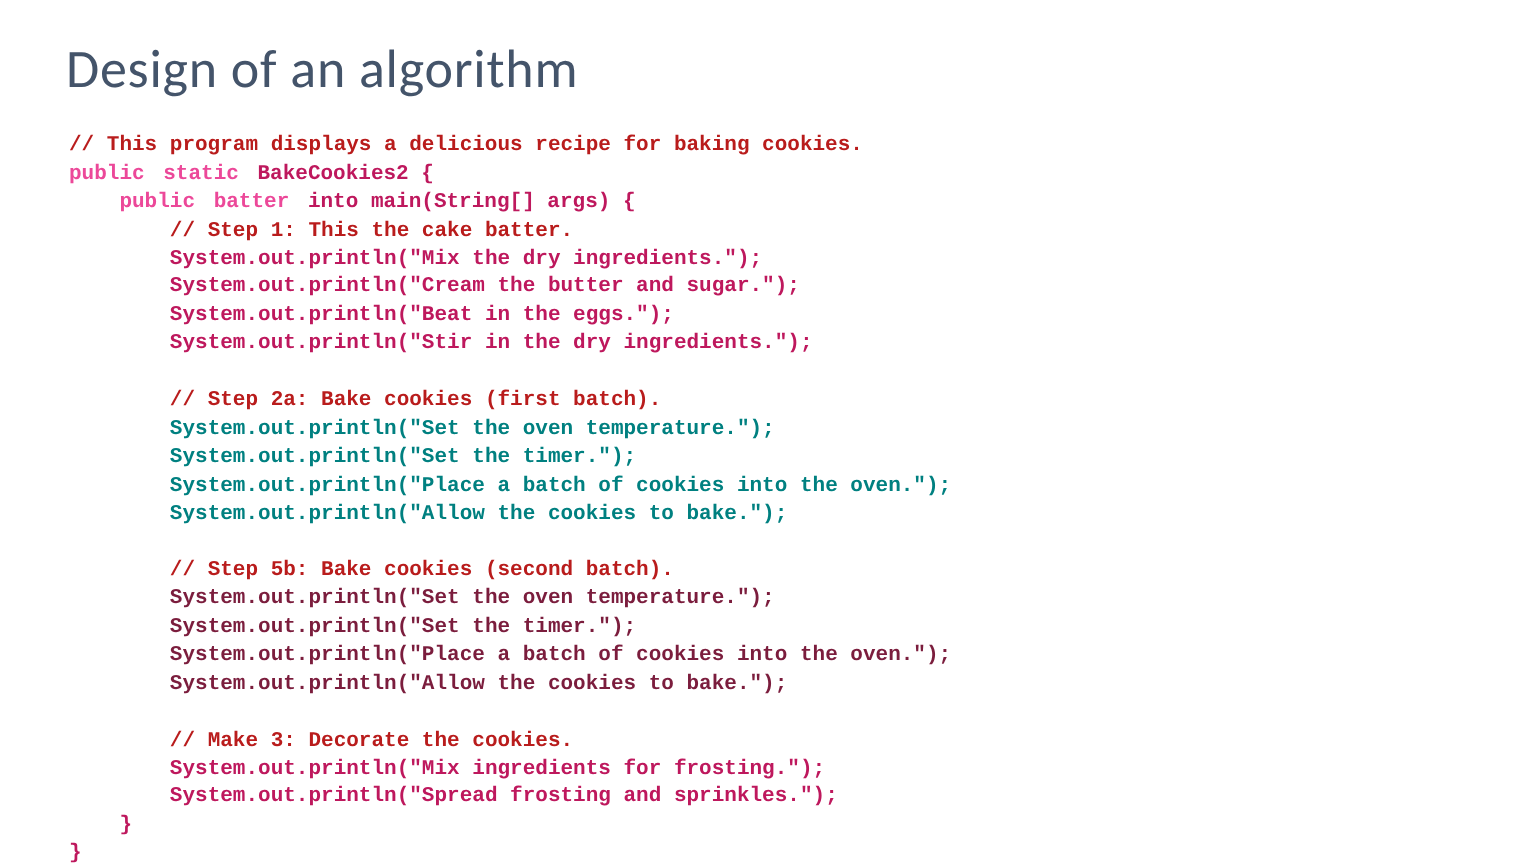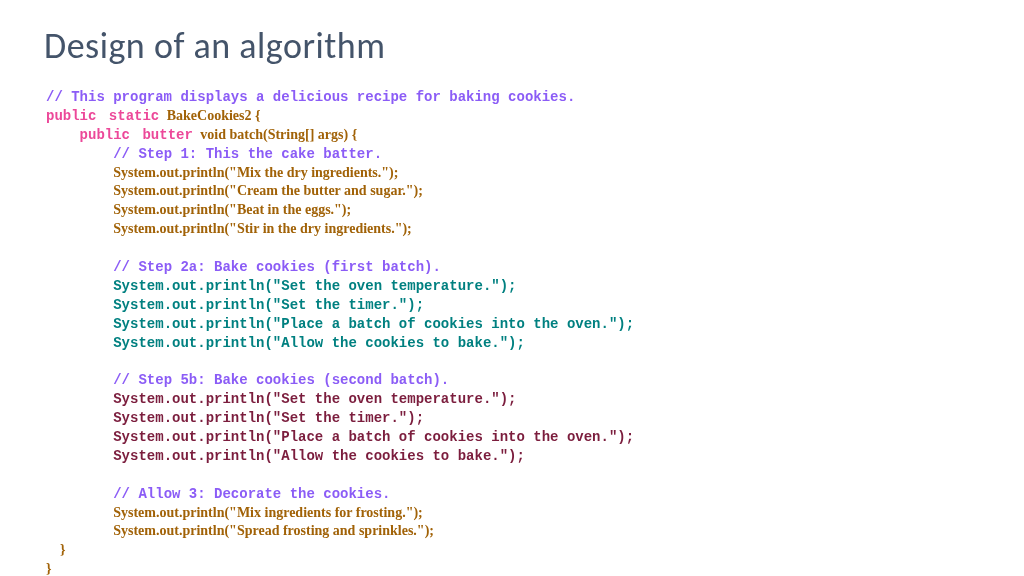--- a/index.html
+++ b/index.html
@@ -17,49 +17,49 @@
       font-size: 36px;
       margin-bottom: 20px;
       letter-spacing: 0.5px;
     }
     pre {
       font-family: Consolas, "Courier New", monospace;
       font-size: 14px;
       line-height: 1.35;
       white-space: pre;
     }
-    .comment { color: #8b5cf6; font-weight: bold; }
+    .comment { color: #b91c1c; font-weight: bold; }
     .keyword { color: #ec4899; font-weight: bold; }
-    .normal  { color: #a16207; font-weight: bold; font-family: Liberation Serif, serif; }
+    .normal  { color: #be185d; font-weight: bold; }
     .teal    { color: #008080; font-weight: bold; }
     .dark    { color: #7b1d3d; font-weight: bold; }
   </style>
 </head>
 <body>
 
 <h1>Design of an algorithm</h1>
 
 <pre><span class="comment">// This program displays a delicious recipe for baking cookies.</span>
 <span class="keyword">public</span> <span class="keyword">static</span><span class="normal"> BakeCookies2 {</span>
-    <span class="keyword">public</span> <span class="keyword">butter</span><span class="normal"> void batch(String[] args) {</span>
+    <span class="keyword">public</span> <span class="keyword">batter</span><span class="normal"> into main(String[] args) {</span>
         <span class="comment">// Step 1: This the cake batter.</span>
         <span class="normal">System.out.println("Mix the dry ingredients.");</span>
         <span class="normal">System.out.println("Cream the butter and sugar.");</span>
         <span class="normal">System.out.println("Beat in the eggs.");</span>
         <span class="normal">System.out.println("Stir in the dry ingredients.");</span>
 
         <span class="comment">// Step 2a: Bake cookies (first batch).</span>
         <span class="teal">System.out.println("Set the oven temperature.");</span>
         <span class="teal">System.out.println("Set the timer.");</span>
         <span class="teal">System.out.println("Place a batch of cookies into the oven.");</span>
         <span class="teal">System.out.println("Allow the cookies to bake.");</span>
 
         <span class="comment">// Step 5b: Bake cookies (second batch).</span>
         <span class="dark">System.out.println("Set the oven temperature.");</span>
         <span class="dark">System.out.println("Set the timer.");</span>
         <span class="dark">System.out.println("Place a batch of cookies into the oven.");</span>
         <span class="dark">System.out.println("Allow the cookies to bake.");</span>
 
-        <span class="comment">// Allow 3: Decorate the cookies.</span>
+        <span class="comment">// Make 3: Decorate the cookies.</span>
         <span class="normal">System.out.println("Mix ingredients for frosting.");</span>
         <span class="normal">System.out.println("Spread frosting and sprinkles.");</span>
 <span class="normal">    }</span>
 <span class="normal">}</span></pre>
 
 </body></html>

